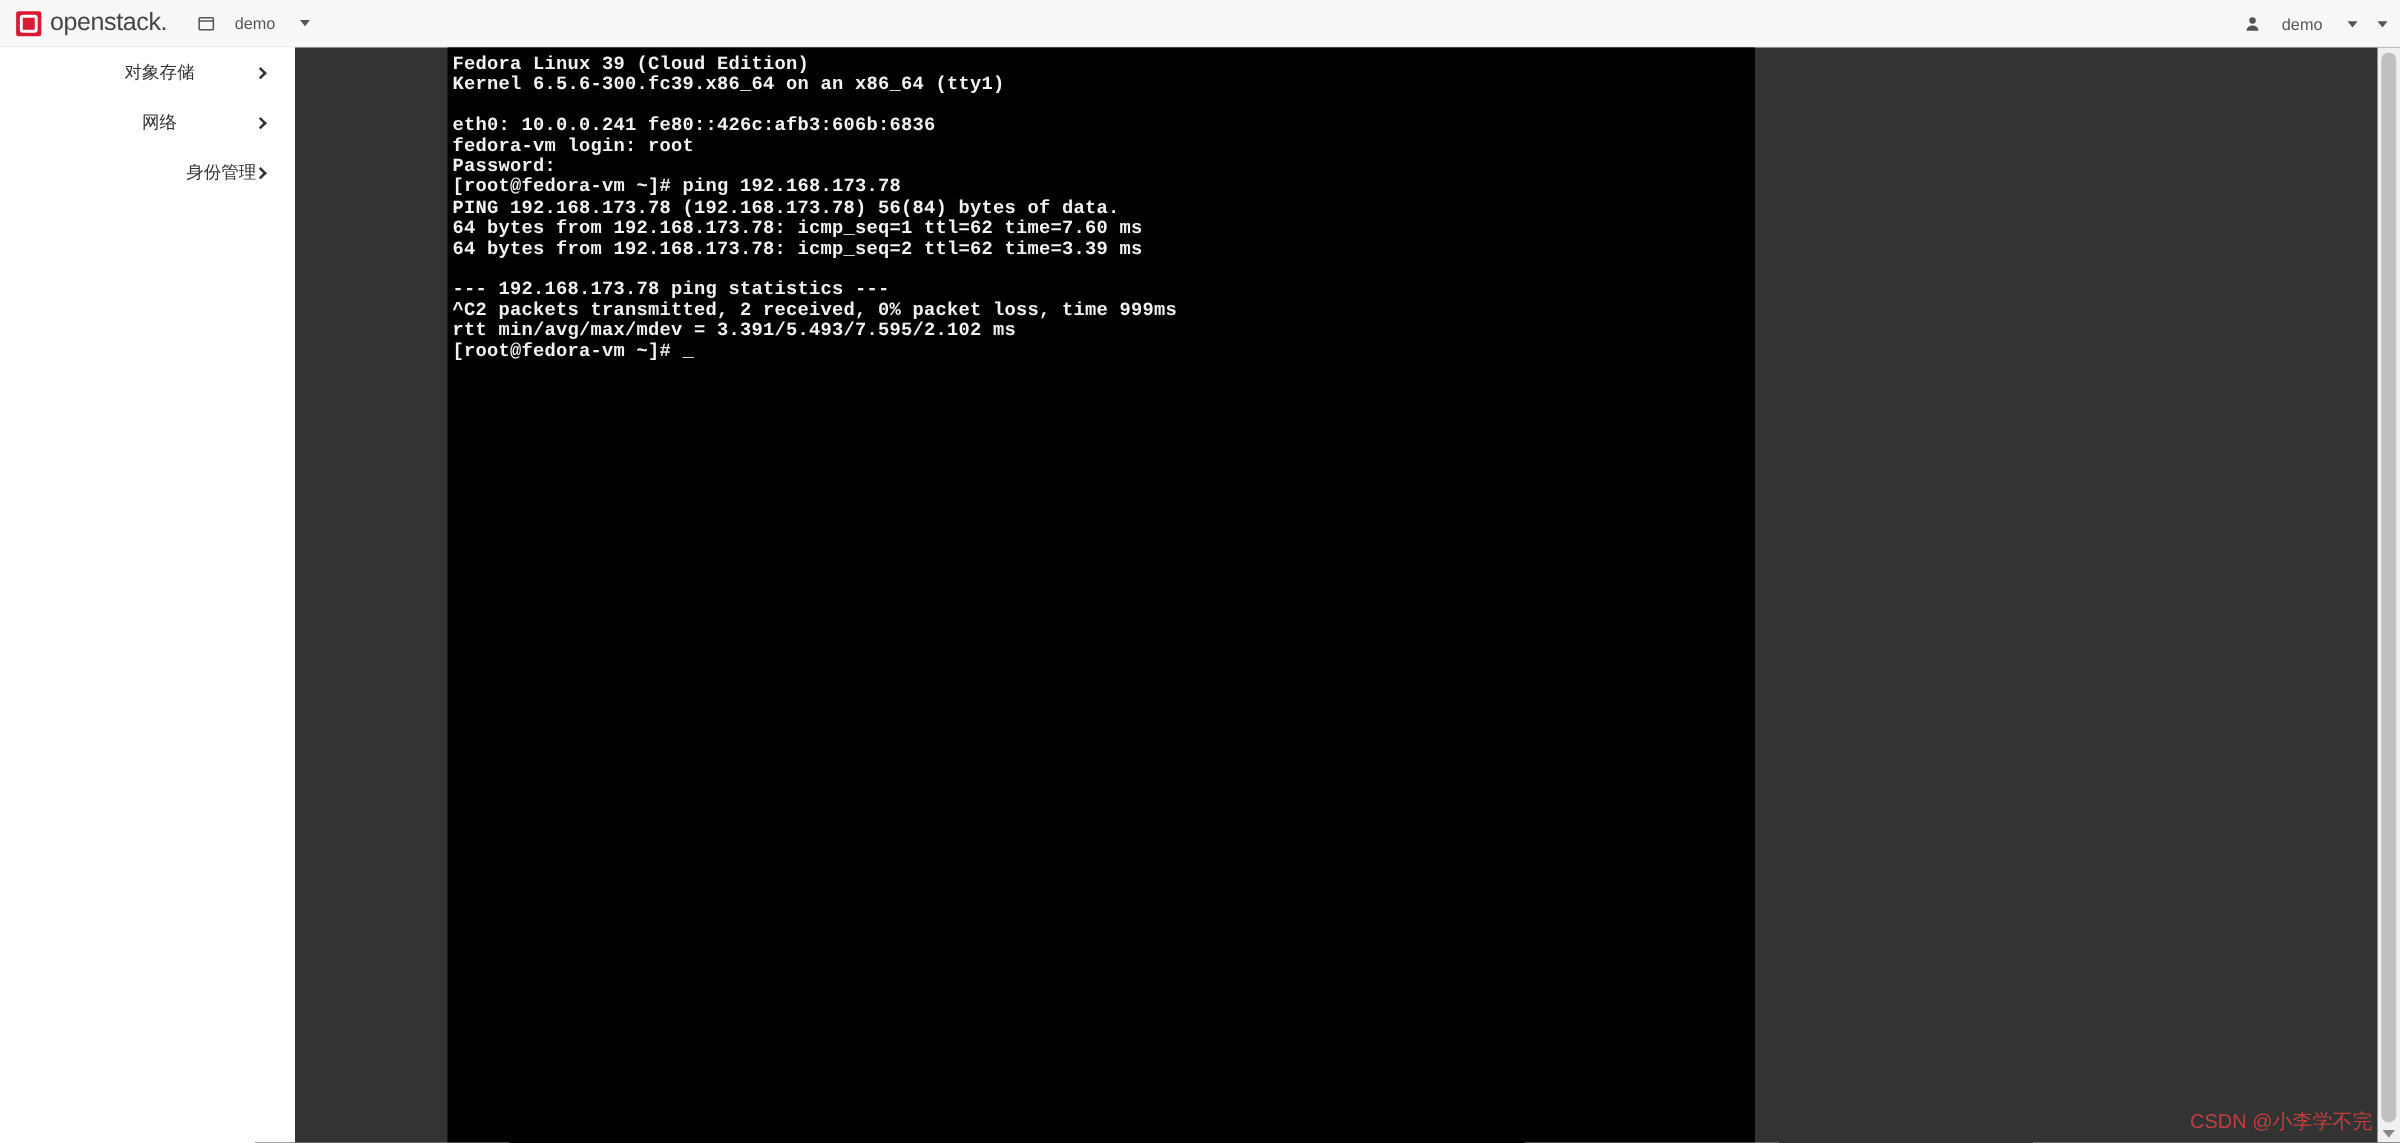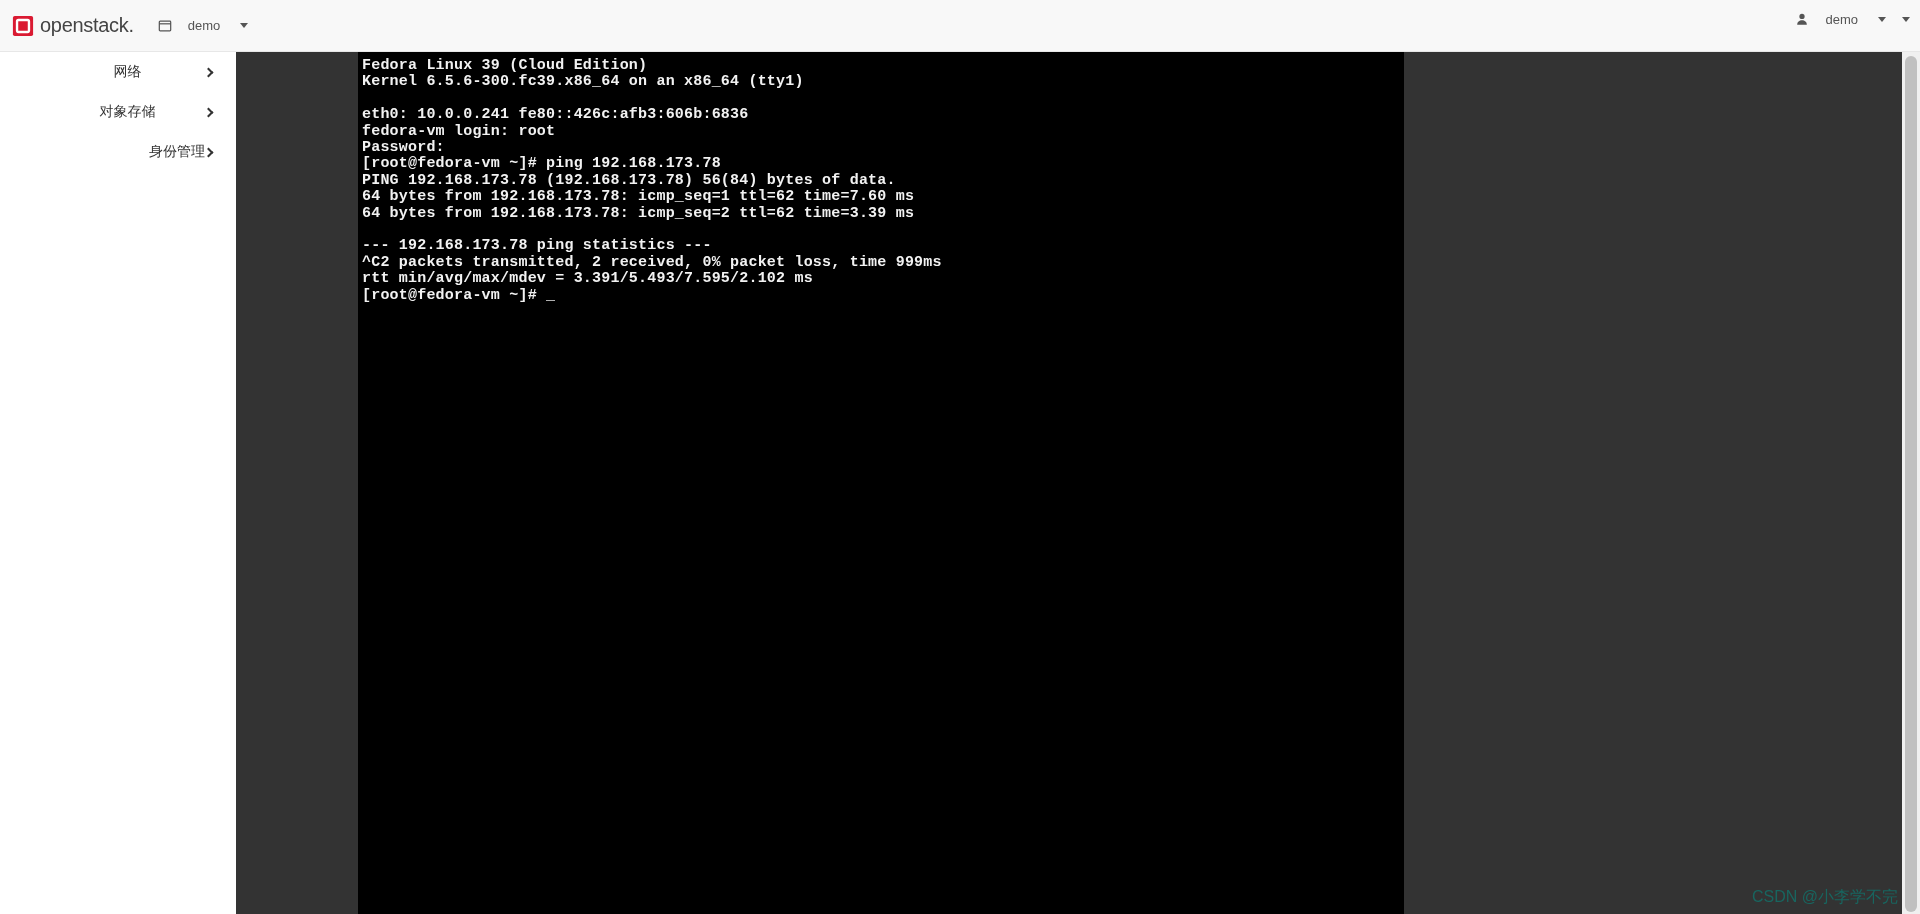--- a/index.html
+++ b/index.html
@@ -7,21 +7,21 @@
       font-family: "Helvetica Neue", Helvetica, Arial, sans-serif;
       font-size: 14px;
       color: #333;
       background: #fff;
       width: 1920px;
       height: 914px;
       overflow: hidden;
       position: relative;
     }
     .topbar {
-      height: 52px;
+      height: 38px;
       background: #f8f8f8;
       border-bottom: 1px solid #e7e7e7;
       display: flex;
       align-items: center;
       padding: 0 12px;
       position: relative;
     }
     .brand {
       display: flex;
       align-items: center;
@@ -138,21 +138,21 @@
       width: 0; height: 0;
       border-left: 5px solid transparent;
       border-right: 5px solid transparent;
       border-top: 6px solid #888;
     }
     .watermark {
       position: absolute;
       right: 22px;
       bottom: 6px;
       font-size: 16px;
-      color: #0f766e;
+      color: #ef4444;
       opacity: 0.75;
       font-family: Arial, sans-serif;
       pointer-events: none;
     }
     .os-icon { width:14px; height:14px; display:inline-block; }
   </style>
 </head>
 <body>
 
 <div class="topbar">
@@ -186,25 +186,25 @@
       <span>demo</span>
       <span class="caret"></span>
     </div>
     <span class="caret" style="margin-left:6px"></span>
   </div>
 </div>
 
 <div class="page-body">
   <div class="sidebar">
     <div class="side-item">
+      <span class="si-label">对象存储</span>
+      <span class="side-chevron"></span>
+    </div>
+    <div class="side-item">
       <span class="si-label">网络</span>
-      <span class="side-chevron"></span>
-    </div>
-    <div class="side-item">
-      <span class="si-label">对象存储</span>
       <span class="side-chevron"></span>
     </div>
     <div class="side-item top">
       <span class="si-label">身份管理</span>
       <span class="side-chevron"></span>
     </div>
   </div>
 
   <div class="main">
     <div class="console-wrap">

